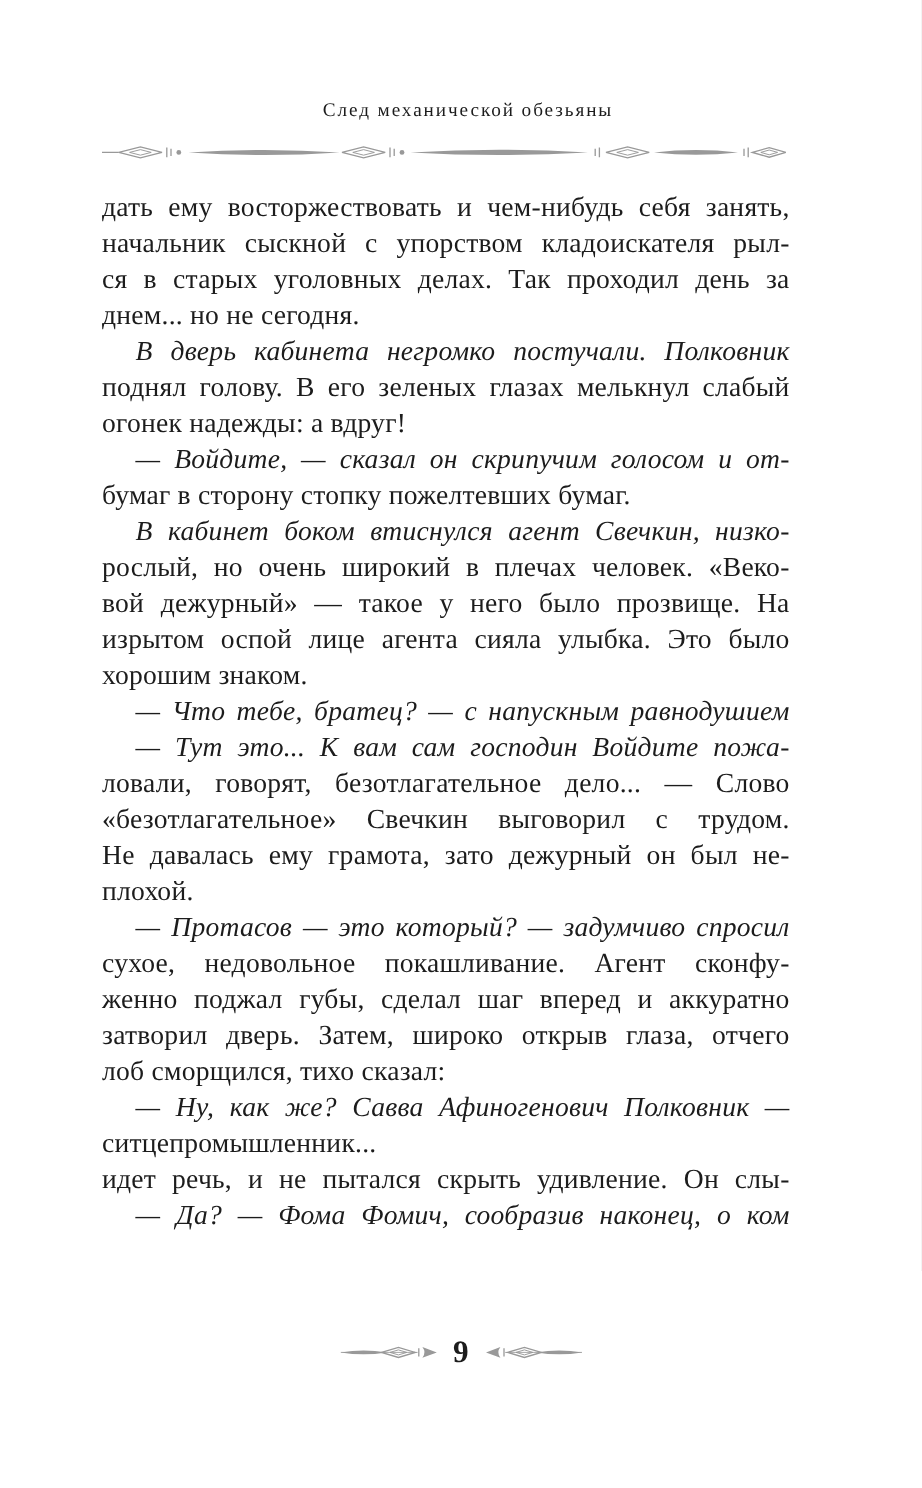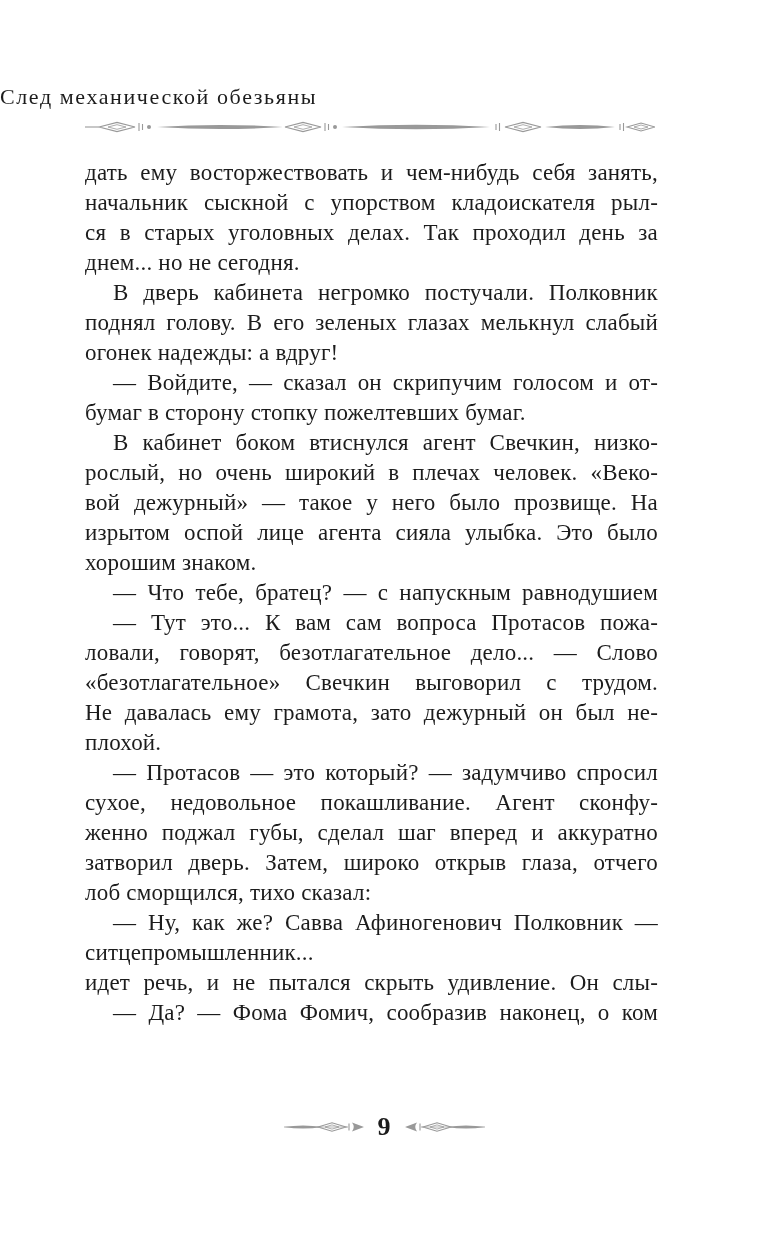--- a/index.html
+++ b/index.html
@@ -12,41 +12,43 @@
     position:relative;
     width:768px;height:1240px;
     margin:0 auto;
     background:var(--bg);
     font-family:"Liberation Serif","DejaVu Serif",serif;
     color:var(--text);
     overflow:hidden;
   }
   .header-title{
     position:absolute;top:84px;left:0;right:0;
-    font-size:22px;
+    text-align:center;
+    font-size:16px;
     letter-spacing:1.6px;
     color:var(--text);
+    padding-left:12px;
   }
   .divider{
     position:absolute;top:118px;left:85px;
     width:570px;height:18px;
   }
   .text-body{
     position:absolute;top:158px;left:85px;width:573px;
   }
   .paragraph{margin:0;padding:0;}
   .line{
     font-size:23px;
     line-height:30px;
     letter-spacing:0.2px;
     text-align:justify;
     text-align-last:justify;
   }
   .line.last{text-align-last:left;}
-  .line.indent{text-indent:28px;}
+  .line.indent{text-indent:28px;font-style:italic;}
   .footer{
     position:absolute;top:1112px;left:0;right:0;
     display:flex;justify-content:center;align-items:center;
     gap:12px;
   }
   .page-number{
     font-size:26px;font-weight:bold;line-height:30px;
     color:var(--text);
   }
   .flourish{width:84px;height:16px;display:block;}
@@ -109,21 +111,21 @@
         <div class="line indent">В кабинет боком втиснулся агент Свечкин, низко-</div>
         <div class="line">рослый, но очень широкий в плечах человек. «Веко-</div>
         <div class="line">вой дежурный» — такое у него было прозвище. На</div>
         <div class="line">изрытом оспой лице агента сияла улыбка. Это было</div>
         <div class="line last">хорошим знаком.</div>
       </div>
       <div class="paragraph">
         <div class="line indent">— Что тебе, братец? — с напускным равнодушием</div>
       </div>
       <div class="paragraph">
-        <div class="line indent">— Тут это... К вам сам вопроса Протасов пожа-</div>
+        <div class="line indent">— Тут это... К вам сам господин Войдите пожа-</div>
         <div class="line">ловали, говорят, безотлагательное дело... — Слово</div>
         <div class="line">«безотлагательное» Свечкин выговорил с трудом.</div>
         <div class="line">Не давалась ему грамота, зато дежурный он был не-</div>
         <div class="line last">плохой.</div>
       </div>
       <div class="paragraph">
         <div class="line indent">— Протасов — это который? — задумчиво спросил</div>
         <div class="line">сухое, недовольное покашливание. Агент сконфу-</div>
         <div class="line">женно поджал губы, сделал шаг вперед и аккуратно</div>
         <div class="line">затворил дверь. Затем, широко открыв глаза, отчего</div>

